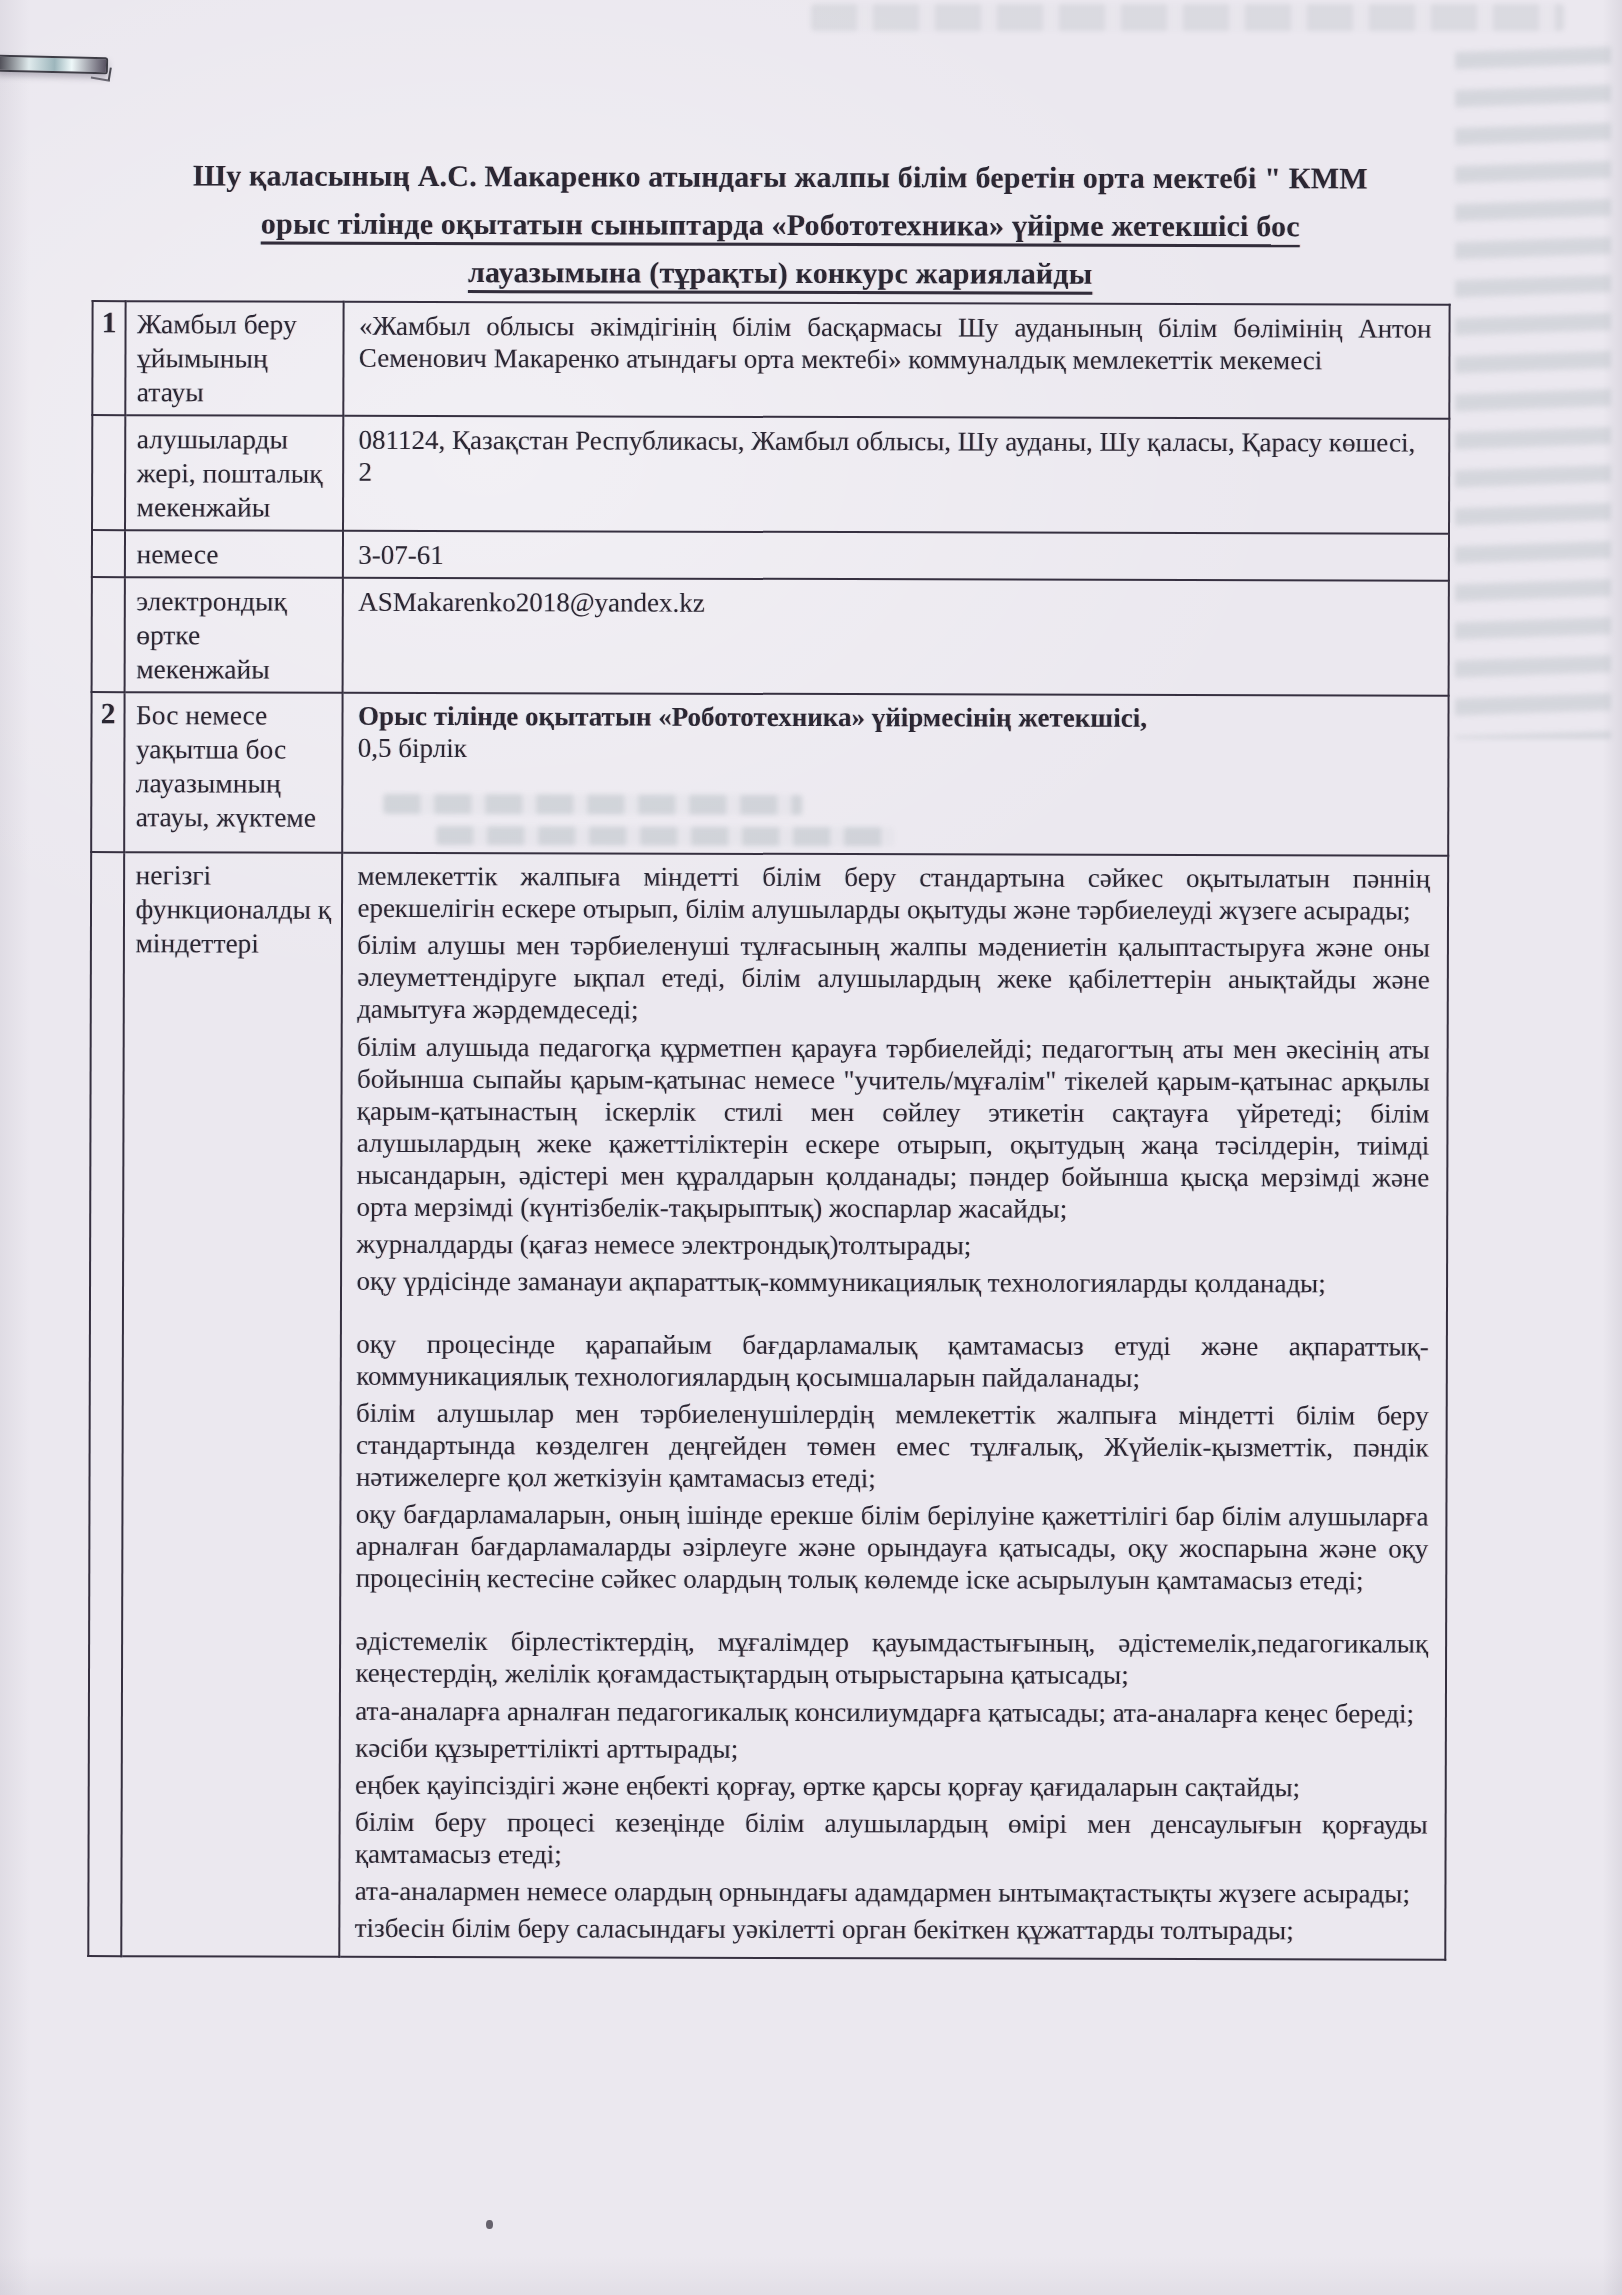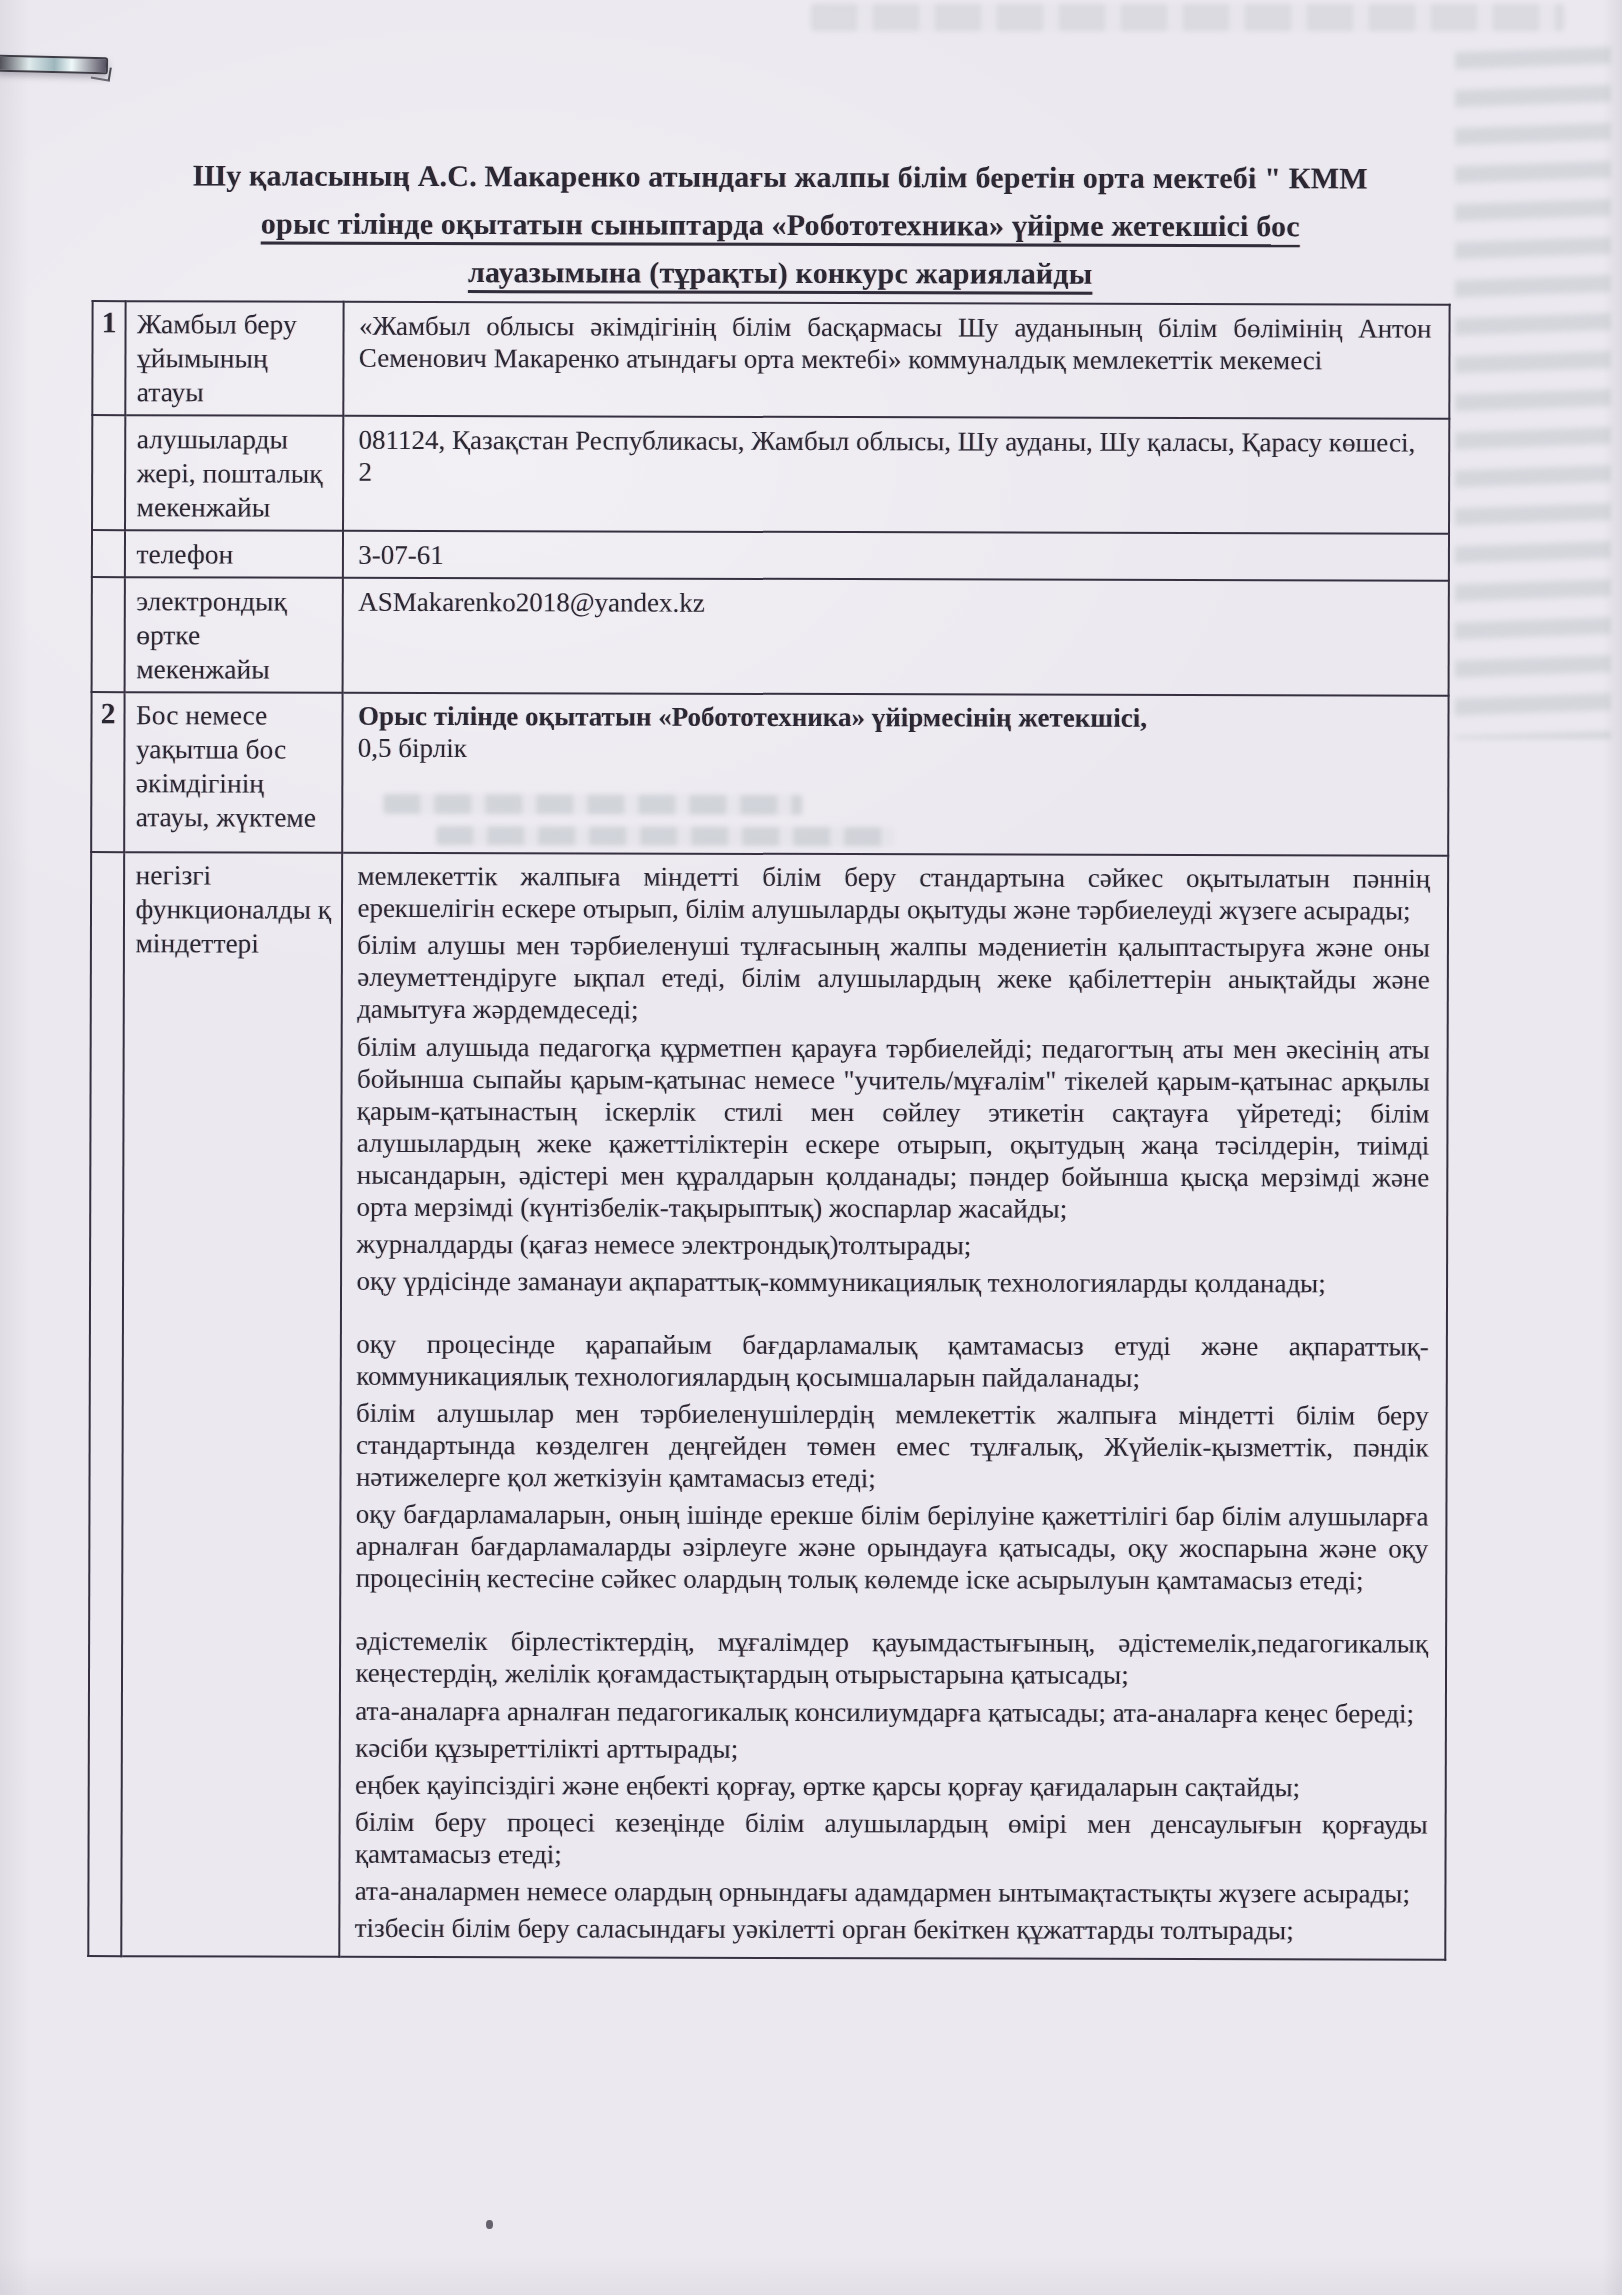--- a/index.html
+++ b/index.html
@@ -131,31 +131,31 @@
         <td class="label">Жамбыл беру ұйымының атауы</td>
         <td class="value">«Жамбыл облысы әкімдігінің білім басқармасы Шу ауданының білім бөлімінің Антон Семенович Макаренко атындағы орта мектебі» коммуналдық мемлекеттік мекемесі</td>
       </tr>
       <tr style="height:115px">
         <td class="num"></td>
         <td class="label">алушыларды жері, пошталық мекенжайы</td>
         <td class="value nojust">081124, Қазақстан Республикасы, Жамбыл облысы, Шу ауданы, Шу қаласы,  Қарасу көшесі, 2</td>
       </tr>
       <tr style="height:39px">
         <td class="num"></td>
-        <td class="label">телефон</td>
+        <td class="label">немесе</td>
         <td class="value nojust">3-07-61</td>
       </tr>
       <tr style="height:105px">
         <td class="num"></td>
         <td class="label">электрондық өртке мекенжайы</td>
         <td class="value nojust">ASMakarenko2018@yandex.kz</td>
       </tr>
       <tr style="height:148px">
         <td class="num">2</td>
-        <td class="label">Бос немесе уақытша бос әкімдігінің атауы, жүктеме</td>
+        <td class="label">Бос немесе уақытша бос лауазымның атауы, жүктеме</td>
         <td class="value nojust">
           <span class="vacancy-line bold">Орыс тілінде оқытатын «Робототехника» үйірмесінің жетекшісі,</span>
           <span class="vacancy-line">0,5 бірлік</span>
           <div class="ghost-bar" style="width:419px; margin:30px 0 0 26px"></div>
           <div class="ghost-bar" style="width:458px; margin:11.8px 0 0 79px"></div>
         </td>
       </tr>
       <tr>
         <td class="num"></td>
         <td class="label">негізгі функционалды қ міндеттері</td>

